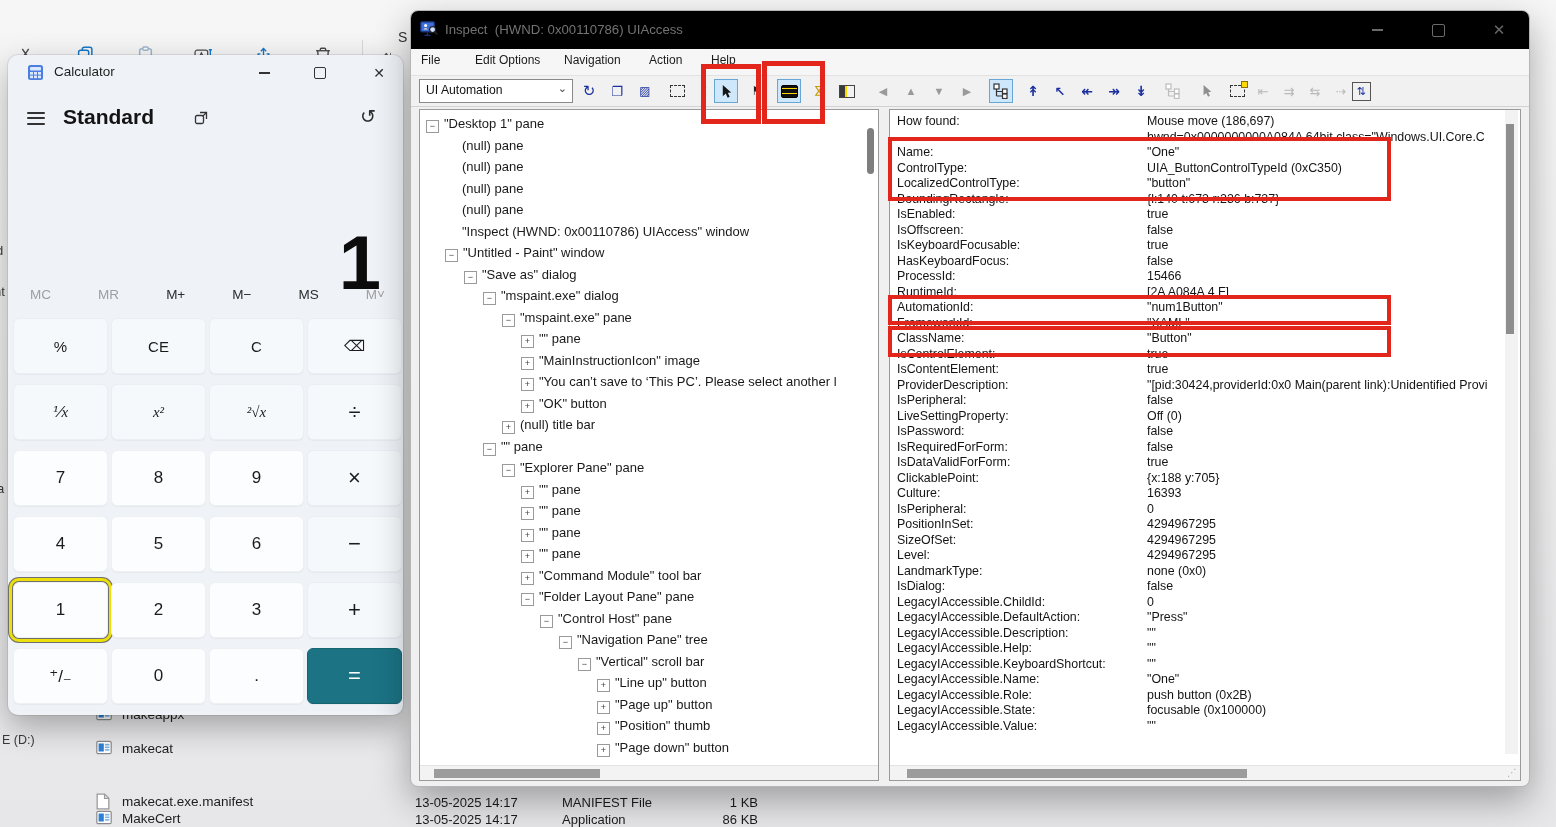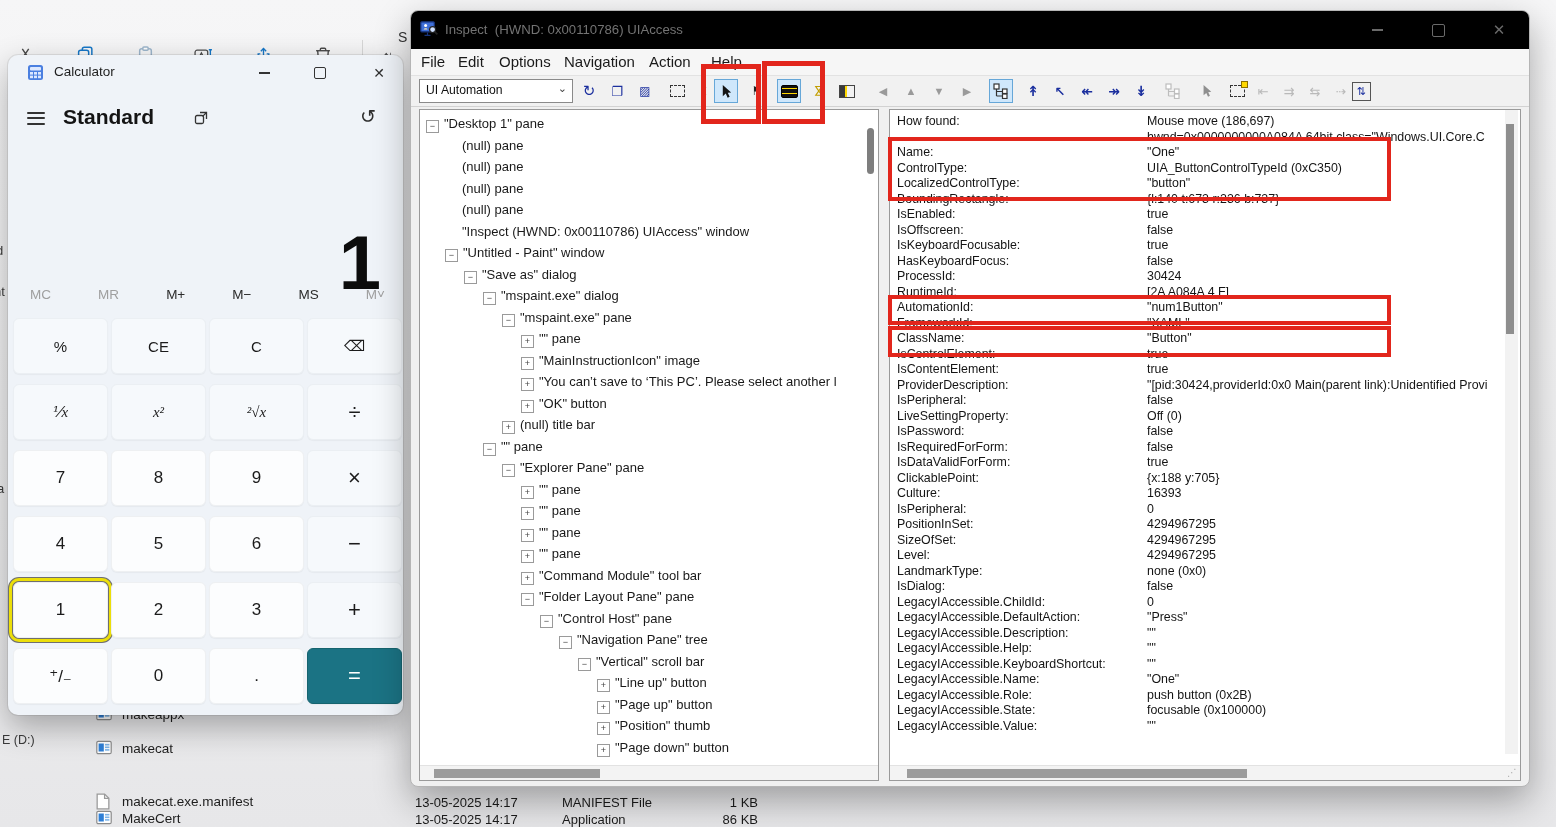--- a/index.html
+++ b/index.html
@@ -46,21 +46,21 @@
   .key.eq{background:#1b7384;border-color:#16646f;color:#fff;font-size:22px;font-weight:300;}
   .key.hl{box-shadow:0 0 0 1px #6f6f6f,0 0 0 4px #ecdf0a,0 0 0 5px #6f6f6f;}
   
   #inspect{position:absolute;left:410px;top:10px;width:1118px;height:775px;background:#f0f0f0;
            border:1px solid #b5b5b5;border-radius:8px;box-shadow:0 14px 36px rgba(0,0,0,.32);z-index:20;overflow:hidden;}
   #insp-titlebar{position:absolute;left:0;top:0;width:100%;height:38px;background:#000000;}
   #insp-title{position:absolute;left:34px;top:11px;font-size:13.2px;color:#737373;white-space:pre;}
   #insp-appicon{position:absolute;left:9px;top:10px;}
   .insp-wbtn{position:absolute;top:6px;width:36px;height:26px;display:flex;align-items:center;justify-content:center;color:#6a6a6a;}
   #insp-menubar{position:absolute;left:0;top:38px;width:100%;height:26px;background:#f6f6f6;}
-  .menu-item{position:absolute;top:4px;font-size:15px;color:#1a1a1a;}
+  .menu-item{position:absolute;top:4px;font-size:12px;color:#1a1a1a;}
   #insp-toolbar{position:absolute;left:0;top:64px;width:100%;height:30px;background:#f1f1f1;
                 border-top:1px solid #e2e2e2;border-bottom:1px solid #d2d2d2;}
   #insp-dropdown{position:absolute;left:8px;top:3px;width:152px;height:22px;background:#fff;border:1px solid #8a8a8a;}
   #insp-dropdown-value{position:absolute;left:6px;top:3px;font-size:12.2px;color:#111;}
   #insp-dropdown-chev{position:absolute;right:5px;top:2px;font-size:11px;color:#444;}
   .tb-ic{position:absolute;top:3px;width:24px;height:24px;display:flex;align-items:center;justify-content:center;}
   .tb-ic.on{background:#cfe7fb;border:1px solid #66a7d8;box-sizing:border-box;}
   .dashbox{width:13px;height:10px;border:1px dashed #333;display:inline-block;}
   .dashbox.star{position:relative;}
   .dashbox.star::after{content:"";position:absolute;right:-4px;top:-5px;width:5px;height:5px;background:#ffd800;border:1px solid #8a6d00;}
@@ -296,21 +296,21 @@
       <span class="insp-wbtn" style="left:948px">
           <span style="display:inline-block;width:11px;height:1.3px;background:#6a6a6a"></span>
         </span>
       <span class="insp-wbtn" style="left:1009px">
           <span style="display:inline-block;width:11px;height:11px;border:1.2px solid #6a6a6a;border-radius:2px"></span>
         </span>
       <span class="insp-wbtn" style="left:1070px;font-size:15px">✕</span>
     </div>
     <div id="insp-menubar">
         <span class="menu-item" style="left: 10px;">File</span>
-        <span class="menu-item" style="left: 47px;">Edit</span>
+        <span class="menu-item" style="left: 64px;">Edit</span>
         <span class="menu-item" style="left: 88px;">Options</span>
         <span class="menu-item" style="left: 153px;">Navigation</span>
         <span class="menu-item" style="left: 238px;">Action</span>
         <span class="menu-item" style="left: 300px;">Help</span>
       </div>
     <div id="insp-toolbar">
       <div id="insp-dropdown">
         <span id="insp-dropdown-value">UI Automation</span>
         <span id="insp-dropdown-chev">⌄</span>
       </div>
@@ -491,21 +491,21 @@
           <div class="prop-row">
             <span class="prop-label">IsKeyboardFocusable:</span>
             <span class="prop-value">true</span>
           </div>
           <div class="prop-row">
             <span class="prop-label">HasKeyboardFocus:</span>
             <span class="prop-value">false</span>
           </div>
           <div class="prop-row">
             <span class="prop-label">ProcessId:</span>
-            <span class="prop-value">30424</span>
+            <span class="prop-value">15466</span>
           </div>
           <div class="prop-row">
             <span class="prop-label">RuntimeId:</span>
             <span class="prop-value">[2A A084A 4 F]</span>
           </div>
           <div class="prop-row">
             <span class="prop-label">AutomationId:</span>
             <span class="prop-value">"num1Button"</span>
           </div>
           <div class="prop-row">

